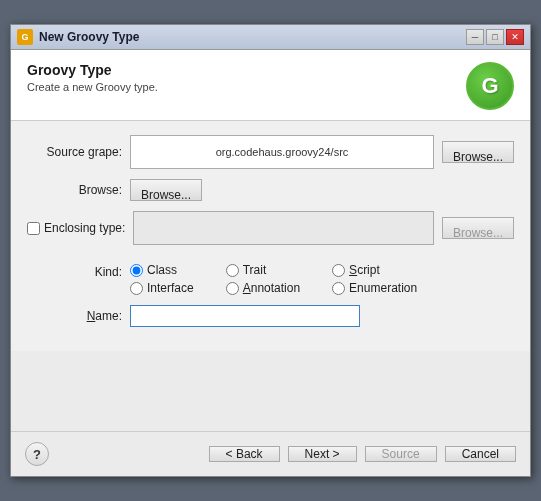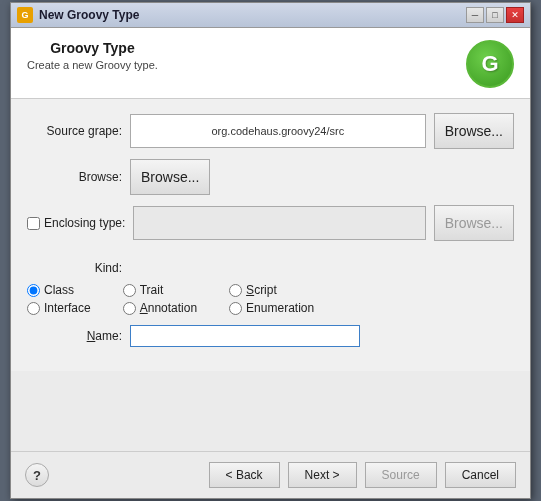--- a/index.html
+++ b/index.html
@@ -72,21 +72,20 @@
       display: flex;
       align-items: flex-start;
       justify-content: space-between;
       border-bottom: 1px solid #ccc;
     }
     .header-text h2 {
       font-size: 14px;
       font-weight: bold;
       color: #1a1a1a;
       margin-bottom: 3px;
-      text-align: center;
     }
     .header-text p {
       font-size: 11px;
       color: #444;
     }
     .groovy-logo {
       width: 48px;
       height: 48px;
       background: radial-gradient(circle at 40% 35%, #6dce4a, #3a9a20);
       border-radius: 50%;
@@ -118,26 +117,26 @@
       flex: 1;
       height: 34px;
       border: 1px solid #aaa;
       background: white;
       padding: 2px 5px;
       font-size: 11px;
       color: #333;
       text-align: center;
     }
     .browse-btn {
-      height: 36px;
+      height: 22px;
       padding: 8px 10px;
       border: 1px solid #aaa;
       background: linear-gradient(to bottom, #f4f4f4, #dcdcdc);
       cursor: pointer;
-      font-size: 14px;
+      font-size: 12px;
       color: #222;
       white-space: nowrap;
     }
     .browse-btn:disabled {
       color: #999;
       cursor: default;
     }
     .enclosing-row {
       display: flex;
       align-items: center;
@@ -156,21 +155,20 @@
       gap: 4px;
     }
     .checkbox-label input[type="checkbox"] {
       margin: 0;
     }
     .kind-row {
       display: flex;
       align-items: flex-start;
       margin-bottom: 10px;
       gap: 8px;
-      flex-direction: column;
     }
     .kind-label {
       min-width: 95px;
       text-align: right;
       font-size: 12px;
       color: #222;
       padding-top: 2px;
     }
     .kind-options {
       display: grid;
@@ -226,21 +224,21 @@
       border-radius: 50%;
       cursor: pointer;
       font-size: 13px;
       font-weight: bold;
       color: #333;
       display: flex;
       align-items: center;
       justify-content: center;
     }
     .footer-btn {
-      height: 26px;
+      height: 16px;
       padding: 0 16px;
       border: 1px solid #aaa;
       background: linear-gradient(to bottom, #f4f4f4, #dcdcdc);
       cursor: pointer;
       font-size: 12px;
       color: #222;
     }
     .footer-btn:disabled {
       color: #999;
       cursor: default;

